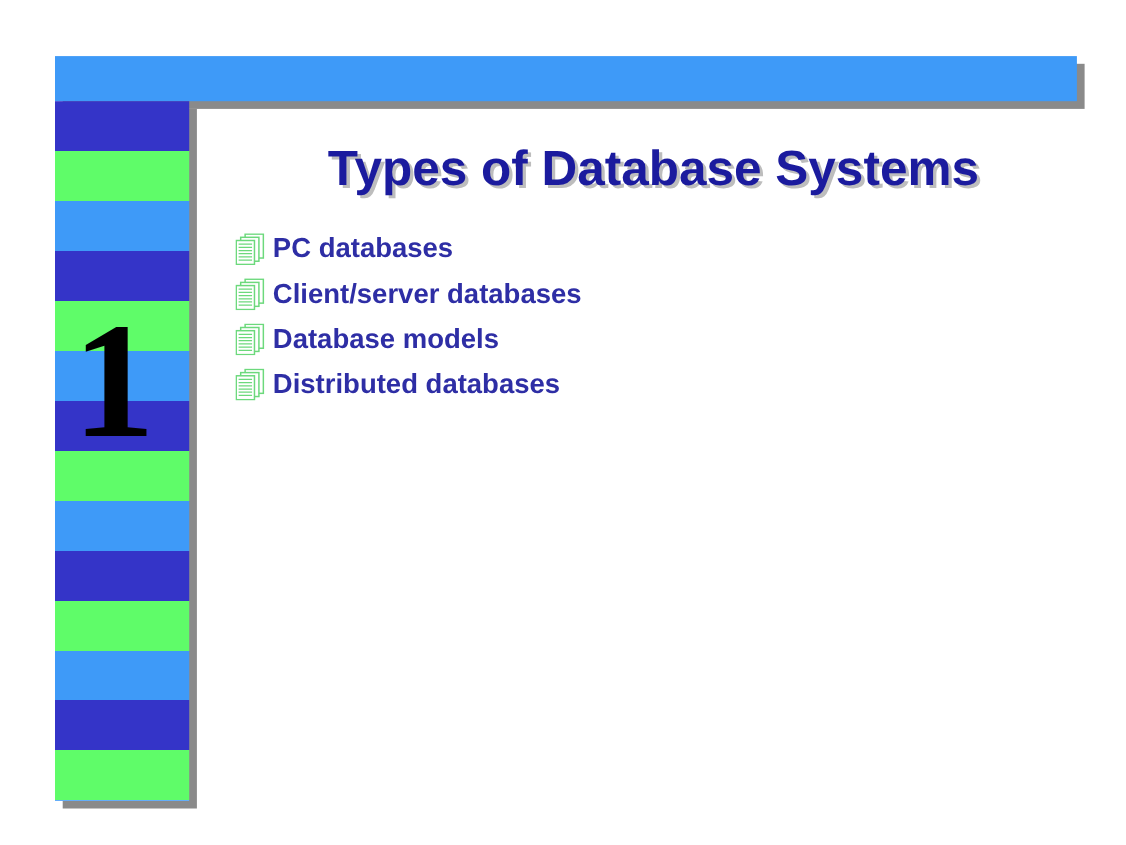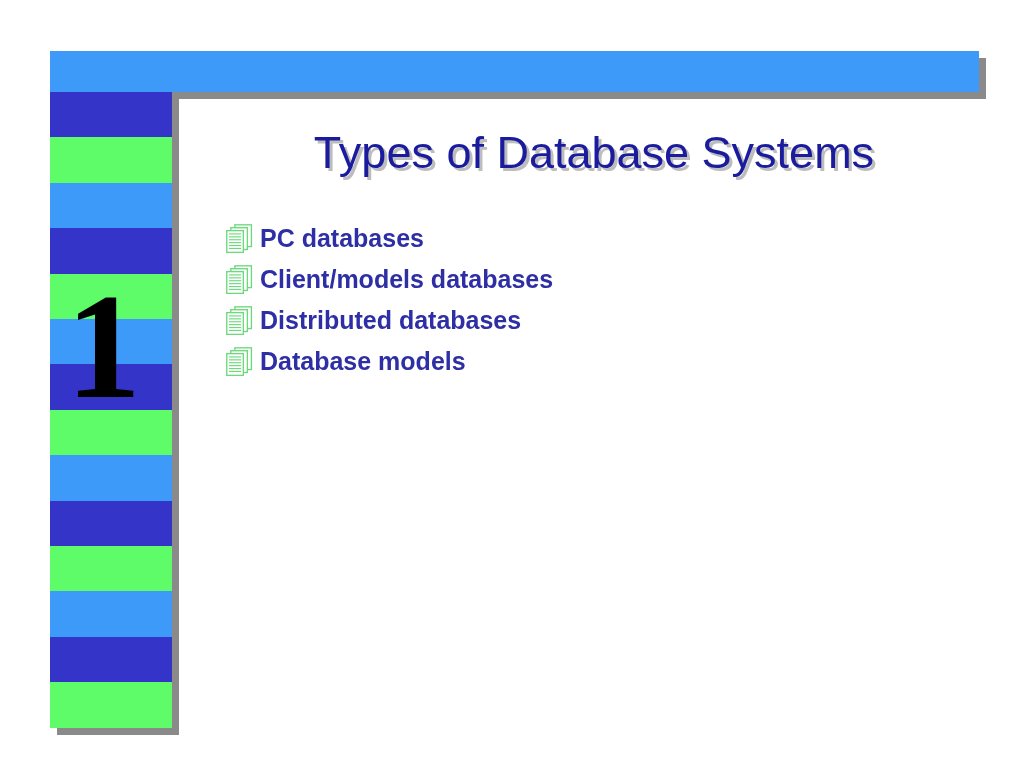--- a/index.html
+++ b/index.html
@@ -45,31 +45,31 @@
     color: #000000;
     z-index: 2;
   }
   .slide-title {
     position: absolute;
     left: 180px;
     top: 128px;
     width: 828px;
     margin: 0;
     text-align: center;
-    font-weight: normal;
+    font-weight: bold;
     font-size: 45px;
     line-height: 1.1;
     color: #1B1B9E;
     text-shadow: 3px 3px 0 #BDBDBD;
   }
   .bullet-list {
     position: absolute;
     left: 214px;
     top: 206px;
-    margin: 12px;
+    margin: 0;
     padding: 0;
     list-style: none;
   }
   .bullet-list li {
     display: flex;
     align-items: center;
     height: 41px;
     font-weight: bold;
     font-size: 25px;
     color: #2E2EA5;
@@ -123,53 +123,53 @@
         </g>
         <g stroke="#6CD97C" stroke-width="1.1">
           <line x1="2.8" y1="9.6" x2="14.6" y2="9.6"></line>
           <line x1="2.8" y1="12.4" x2="14.6" y2="12.4"></line>
           <line x1="2.8" y1="15.2" x2="14.6" y2="15.2"></line>
           <line x1="2.8" y1="18.0" x2="14.6" y2="18.0"></line>
           <line x1="2.8" y1="20.8" x2="14.6" y2="20.8"></line>
           <line x1="2.8" y1="23.6" x2="14.6" y2="23.6"></line>
         </g>
       </svg>
-      <span>Client/models databases</span>
+      <span>Client/server databases</span>
+    </li>
+    <li>
+      <svg class="doc-icon" viewBox="0 0 26 28" xmlns="http://www.w3.org/2000/svg">
+        <g fill="#ffffff" stroke="#6CD97C" stroke-width="1.3">
+          <rect x="8.5" y="0.8" width="16" height="21"></rect>
+          <rect x="4.6" y="3.6" width="16" height="21"></rect>
+          <rect x="0.7" y="6.4" width="16" height="21"></rect>
+        </g>
+        <g stroke="#6CD97C" stroke-width="1.1">
+          <line x1="2.8" y1="9.6" x2="14.6" y2="9.6"></line>
+          <line x1="2.8" y1="12.4" x2="14.6" y2="12.4"></line>
+          <line x1="2.8" y1="15.2" x2="14.6" y2="15.2"></line>
+          <line x1="2.8" y1="18.0" x2="14.6" y2="18.0"></line>
+          <line x1="2.8" y1="20.8" x2="14.6" y2="20.8"></line>
+          <line x1="2.8" y1="23.6" x2="14.6" y2="23.6"></line>
+        </g>
+      </svg>
+      <span>Database models</span>
     </li>
     <li>
       <svg class="doc-icon" viewBox="0 0 26 28" xmlns="http://www.w3.org/2000/svg">
         <g fill="#ffffff" stroke="#6CD97C" stroke-width="1.3">
           <rect x="8.5" y="0.8" width="16" height="21"></rect>
           <rect x="4.6" y="3.6" width="16" height="21"></rect>
           <rect x="0.7" y="6.4" width="16" height="21"></rect>
         </g>
         <g stroke="#6CD97C" stroke-width="1.1">
           <line x1="2.8" y1="9.6" x2="14.6" y2="9.6"></line>
           <line x1="2.8" y1="12.4" x2="14.6" y2="12.4"></line>
           <line x1="2.8" y1="15.2" x2="14.6" y2="15.2"></line>
           <line x1="2.8" y1="18.0" x2="14.6" y2="18.0"></line>
           <line x1="2.8" y1="20.8" x2="14.6" y2="20.8"></line>
           <line x1="2.8" y1="23.6" x2="14.6" y2="23.6"></line>
         </g>
       </svg>
       <span>Distributed databases</span>
     </li>
-    <li>
-      <svg class="doc-icon" viewBox="0 0 26 28" xmlns="http://www.w3.org/2000/svg">
-        <g fill="#ffffff" stroke="#6CD97C" stroke-width="1.3">
-          <rect x="8.5" y="0.8" width="16" height="21"></rect>
-          <rect x="4.6" y="3.6" width="16" height="21"></rect>
-          <rect x="0.7" y="6.4" width="16" height="21"></rect>
-        </g>
-        <g stroke="#6CD97C" stroke-width="1.1">
-          <line x1="2.8" y1="9.6" x2="14.6" y2="9.6"></line>
-          <line x1="2.8" y1="12.4" x2="14.6" y2="12.4"></line>
-          <line x1="2.8" y1="15.2" x2="14.6" y2="15.2"></line>
-          <line x1="2.8" y1="18.0" x2="14.6" y2="18.0"></line>
-          <line x1="2.8" y1="20.8" x2="14.6" y2="20.8"></line>
-          <line x1="2.8" y1="23.6" x2="14.6" y2="23.6"></line>
-        </g>
-      </svg>
-      <span>Database models</span>
-    </li>
   </ul>
 
 </div>
 
 </body></html>

